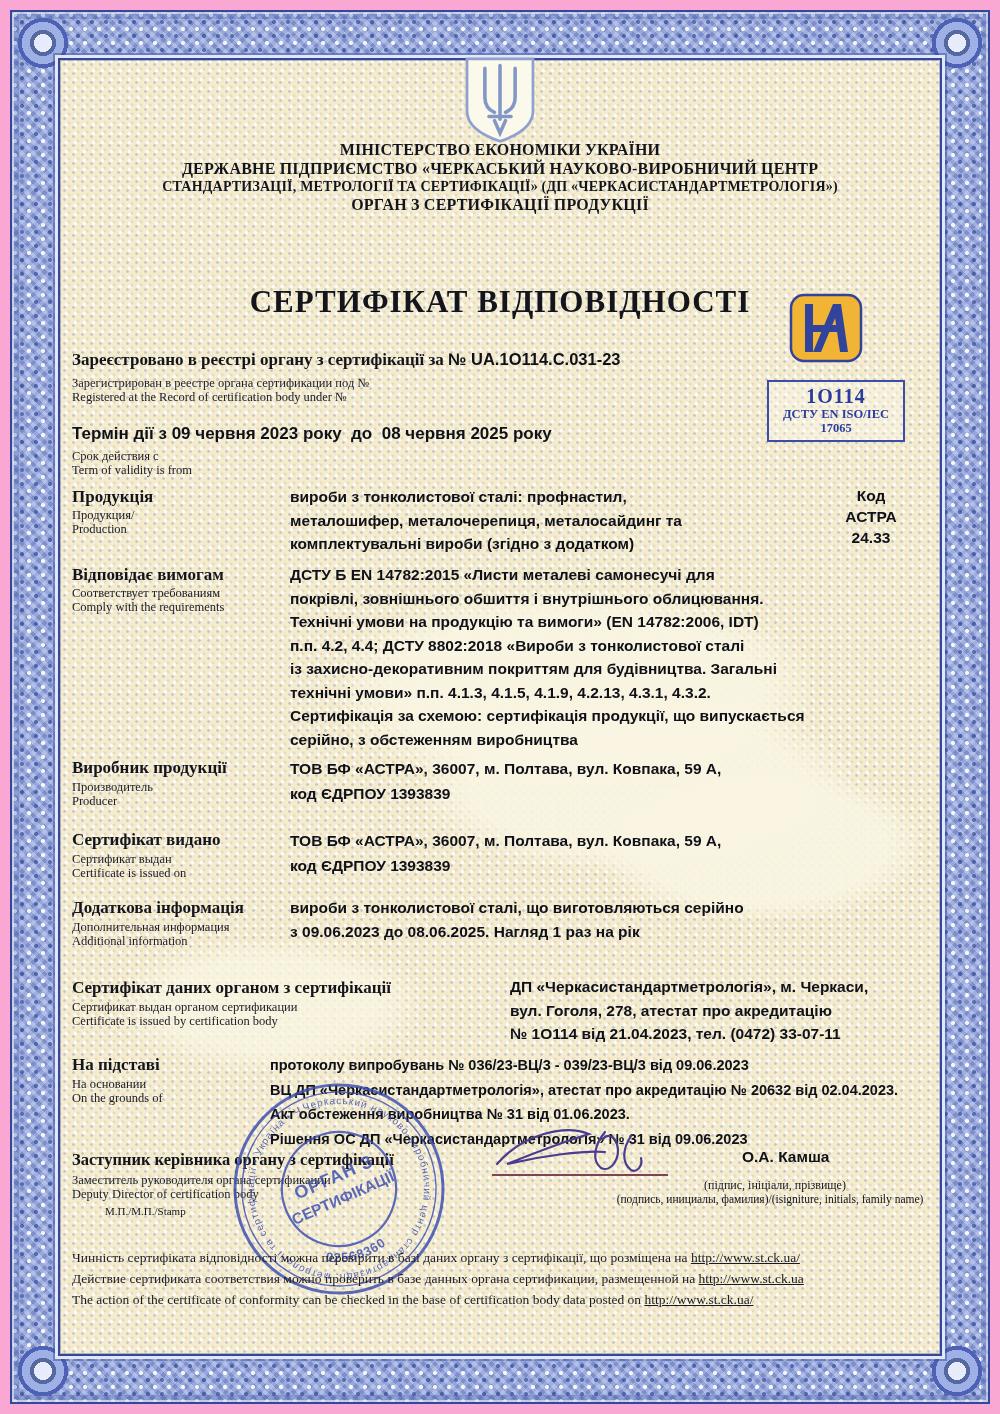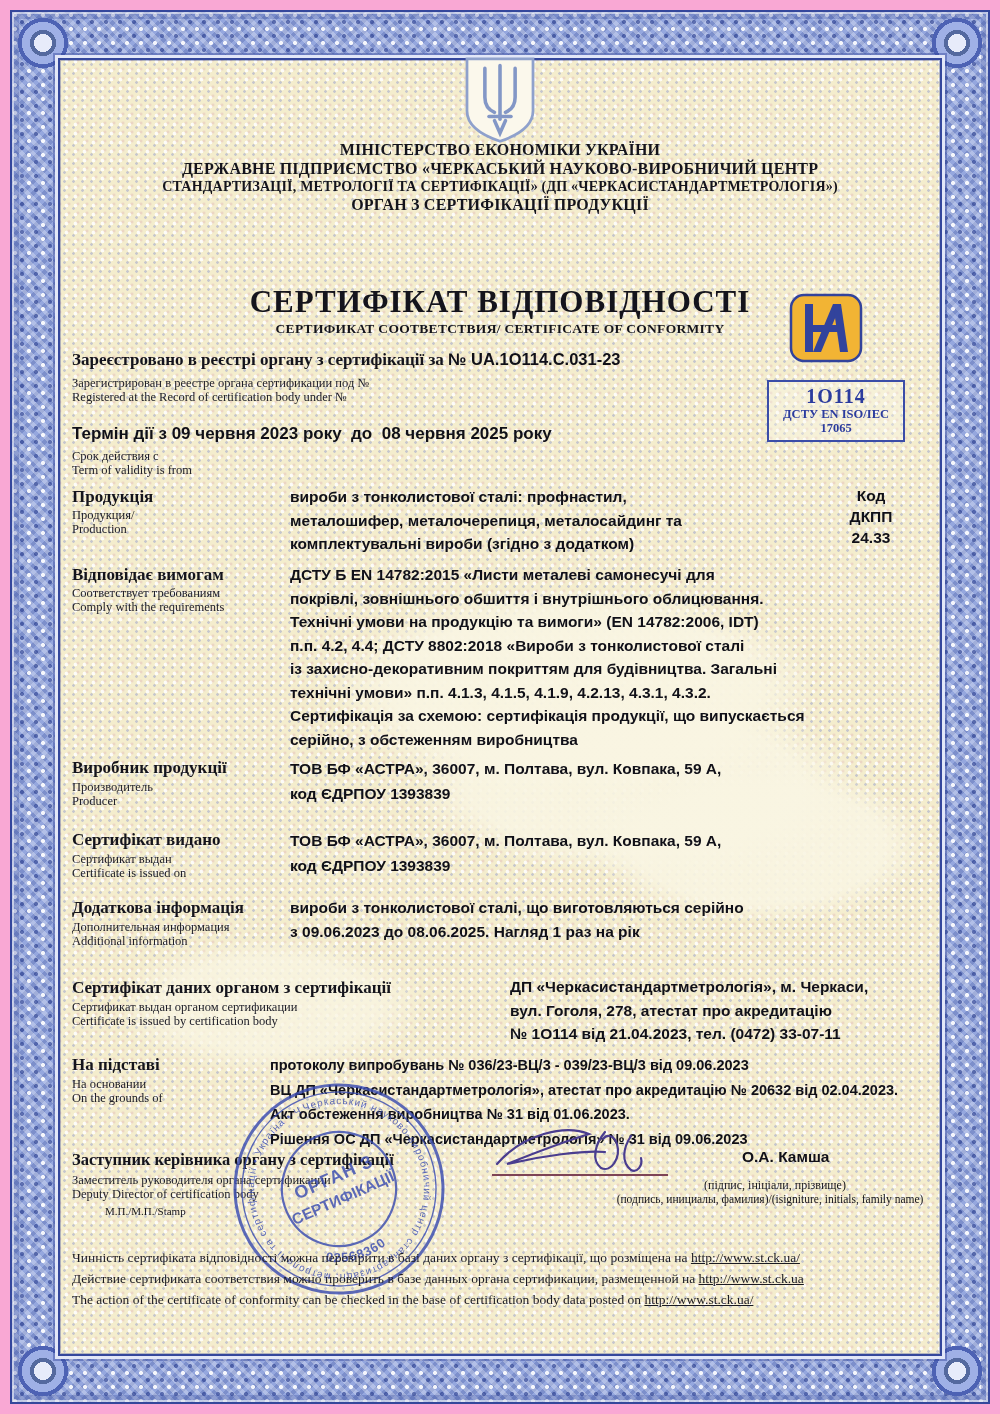--- a/index.html
+++ b/index.html
@@ -73,21 +73,20 @@
         </g>
       </svg>
     </div>
 
     <div class="abs center serifB hline" style="top:141px;">МІНІСТЕРСТВО ЕКОНОМІКИ УКРАЇНИ</div>
     <div class="abs center serifB hline" style="top:160px;">ДЕРЖАВНЕ ПІДПРИЄМСТВО «ЧЕРКАСЬКИЙ НАУКОВО-ВИРОБНИЧИЙ ЦЕНТР</div>
     <div class="abs center serifB hline" style="top:178px;font-size:14px;">СТАНДАРТИЗАЦІЇ, МЕТРОЛОГІЇ ТА СЕРТИФІКАЦІЇ» (ДП «ЧЕРКАСИСТАНДАРТМЕТРОЛОГІЯ»)</div>
     <div class="abs center serifB hline" style="top:196px;">ОРГАН З СЕРТИФІКАЦІЇ ПРОДУКЦІЇ</div>
 
     <div class="abs center serifB" style="top:284px;font-size:31px;letter-spacing:1px;">СЕРТИФІКАТ ВІДПОВІДНОСТІ</div>
-    <div class="abs center serifB" style="top:321px;font-size:13.5px;letter-spacing:.3px;">СЕРТИФИКАТ СООТВЕТСТВИЯ/ CERTIFICATE OF CONFORMITY</div>
 
     <div class="abs" style="left:747px;top:292px;width:158px;text-align:center;">
       <svg width="76" height="72" viewBox="0 0 76 72">
         <rect x="3" y="3" width="70" height="66" rx="13" fill="#f2b434" stroke="#32439c" stroke-width="2.5"></rect>
         <g fill="#32439c">
           <rect x="17" y="12" width="8" height="48"></rect>
           <polygon points="25,60 33,60 53,12 45,12"></polygon>
           <polygon points="45,12 53,12 60,60 52,60"></polygon>
           <rect x="25" y="33" width="27" height="7"></rect>
         </g>
@@ -109,21 +108,21 @@
     <div class="abs sub" style="left:72px;top:463px;text-align:center;">Term of validity is from</div>
 
     <div class="abs serifB label-uk" style="left:72px;top:487px;">Продукція</div>
     <div class="abs sub" style="left:72px;top:508px;">Продукция/</div>
     <div class="abs sub" style="left:72px;top:522px;">Production</div>
     <div class="abs sansB val pre" style="left:290px;top:485px;width:540px;">вироби з тонколистової сталі: профнастил,
 металошифер, металочерепиця, металосайдинг та
 комплектувальні вироби (згідно з додатком)</div>
     <div class="abs sansB" style="left:828px;top:485px;width:86px;text-align:center;font-size:15.5px;line-height:21px;">
       <div>Код</div>
-      <div>ДКПП</div>
+      <div>АСТРА</div>
       <div>24.33</div>
     </div>
 
     <div class="abs serifB label-uk" style="left:72px;top:565px;">Відповідає вимогам</div>
     <div class="abs sub" style="left:72px;top:586px;">Соответствует требованиям</div>
     <div class="abs sub" style="left:72px;top:600px;">Comply with the requirements</div>
     <div class="abs sansB val pre" style="left:290px;top:563px;width:630px;">ДСТУ Б EN 14782:2015 «Листи металеві самонесучі для
 покрівлі, зовнішнього обшиття і внутрішнього облицювання.
 Технічні умови на продукцію та вимоги» (EN 14782:2006, IDT)
 п.п. 4.2, 4.4; ДСТУ 8802:2018 «Вироби з тонколистової сталі

